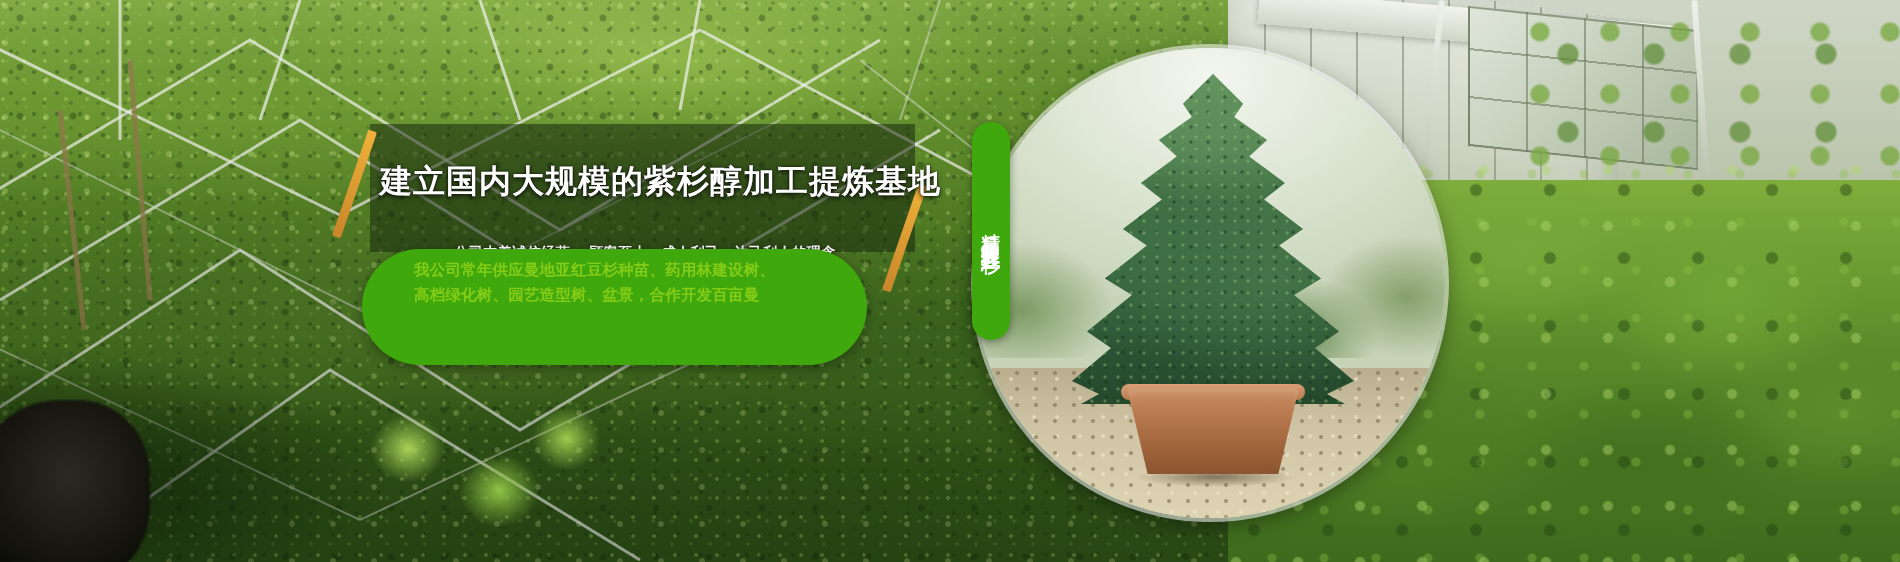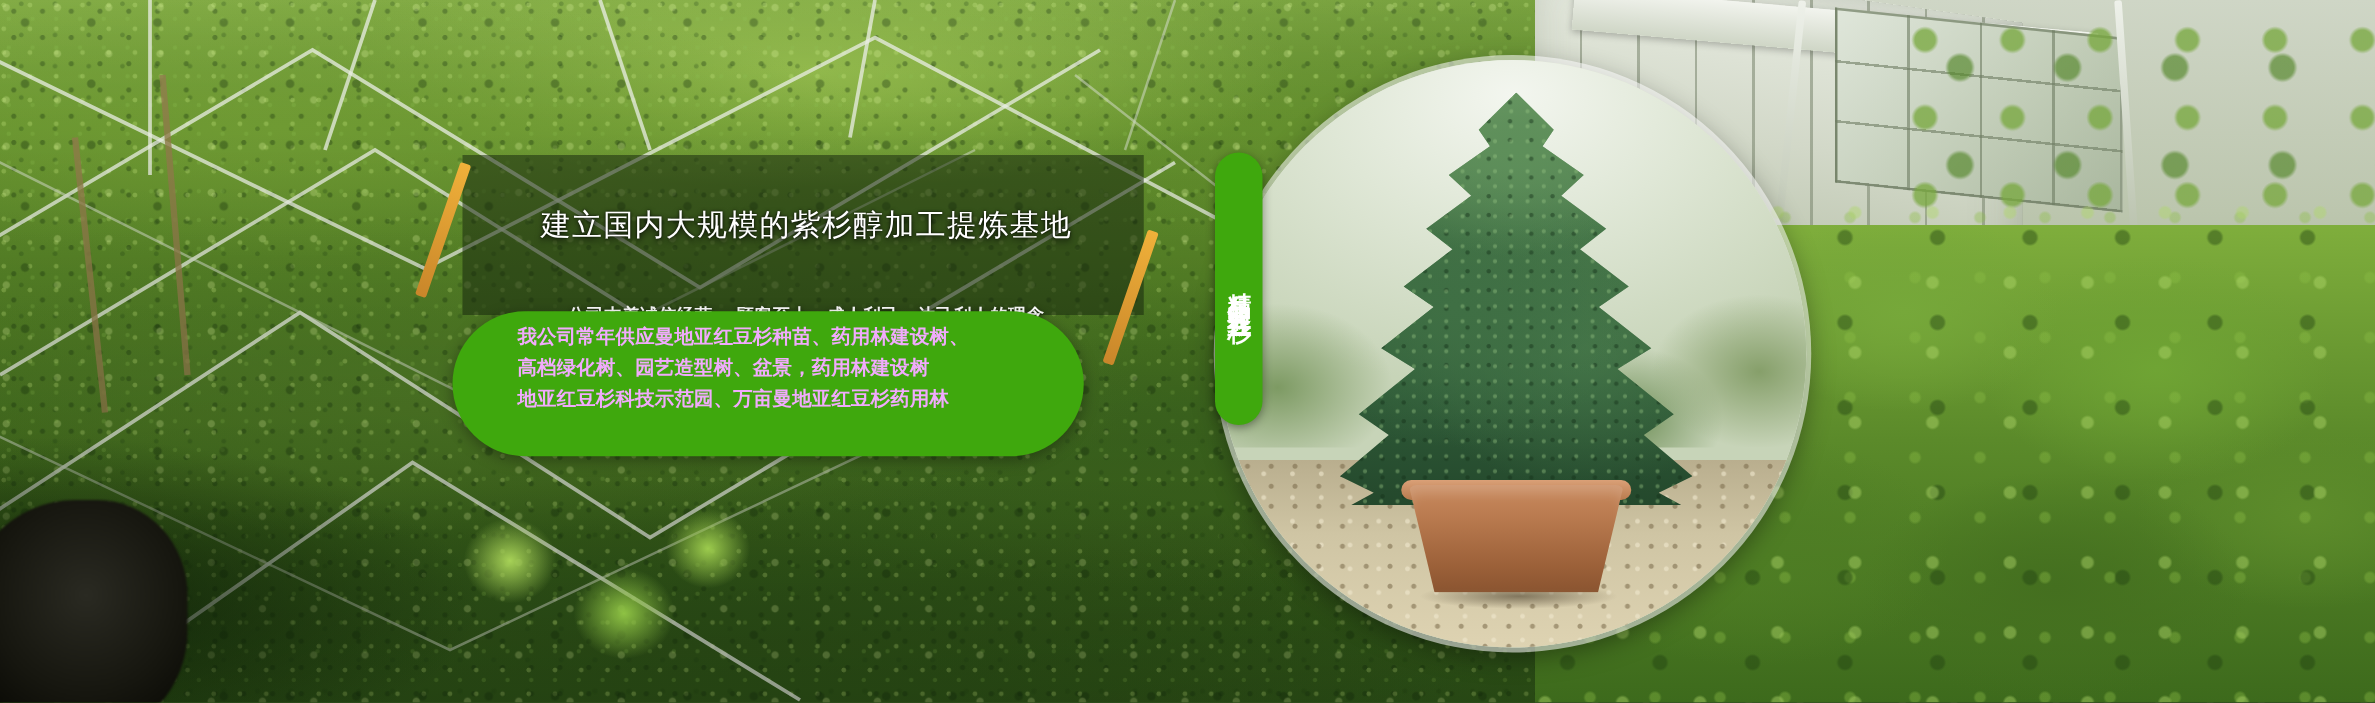--- a/index.html
+++ b/index.html
@@ -74,22 +74,22 @@
     border-radius:2px;
   }
   .slash.left  { left:350px; top:128px; transform:rotate(19deg); }
   .slash.right { left:900px; top:182px; transform:rotate(19deg); }
 
   
   .headline {
     position:absolute; left:380px; top:160px; width:530px;
     text-align:center;
     color:#ffffff;
-    font-size:24px;
-    font-weight:normal;
+    font-size:32px;
+    font-weight:bold;
     letter-spacing:1px;
     line-height:42px;
     text-shadow:0 2px 5px rgba(0,0,0,.75), 0 0 2px rgba(0,0,0,.9);
     white-space:nowrap;
   }
   .subline {
     position:absolute; left:380px; top:244px; width:530px;
     text-align:center;
     color:#ffffff;
     font-size:14px;
@@ -105,21 +105,21 @@
     left:362px; top:249px;
     width:505px; height:116px;
     background:#3fa80d;
     border-radius:58px;
     box-shadow:0 3px 12px rgba(0,0,0,.35);
   }
   .green-box-text {
     position:absolute;
     left:414px; top:257px;
     width:450px;
-    color:#f0abfc;
+    color:#84cc16;
     font-size:15.5px;
     font-weight:bold;
     line-height:25px;
     letter-spacing:.2px;
   }
   .green-box-text div { white-space:nowrap; }
 
   
   .circle-photo {
     position:absolute;
@@ -381,22 +381,21 @@
   <div class="slash left"></div>
   <div class="slash right"></div>
 
   <div class="headline">建立国内大规模的紫杉醇加工提炼基地</div>
 
   <div class="subline">公司本着诚信经营、 顾客至上、成人利己、达己利人的理念</div>
 
   <div class="green-box"></div>
   <div class="green-box-text">
     <div>我公司常年供应曼地亚红豆杉种苗、药用林建设树、</div>
-    <div>高档绿化树、园艺造型树、盆景，药用林建设树</div>
-    <div>地亚红豆杉科技示范园、万亩曼地亚红豆杉药用林</div>
+    <div>高档绿化树、园艺造型树、盆景，合作开发百亩曼</div>
   </div>
 
   <div class="circle-photo">
     <div class="cp-sky"></div>
     <div class="cp-bg-plants"></div>
     <div class="cp-ground"></div>
     <div class="cp-gravel"></div>
     <div class="cp-shadow"></div>
     <div class="cp-tree"></div>
     <div class="cp-needles"></div>

